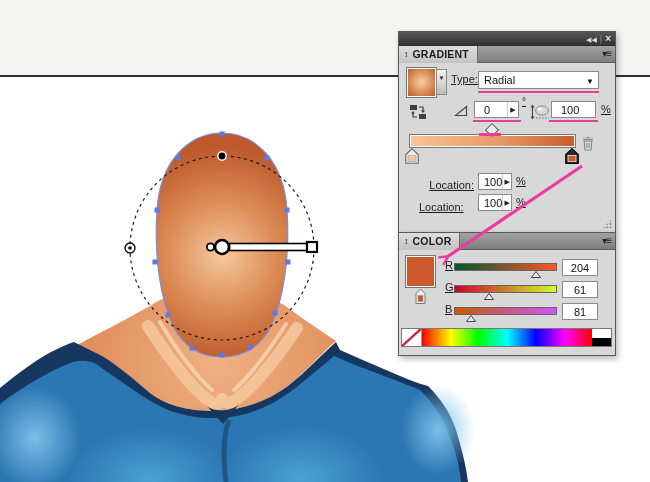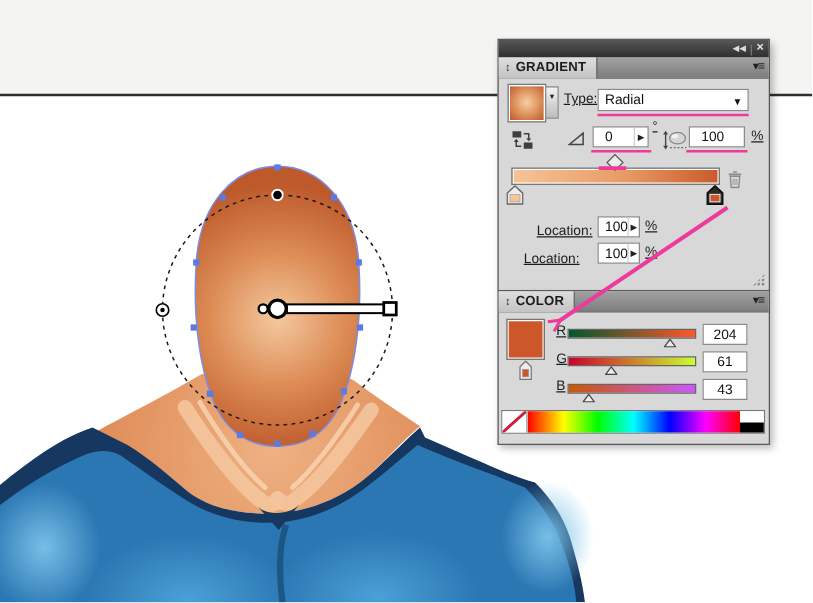--- a/index.html
+++ b/index.html
@@ -333,21 +333,21 @@
       </div>
 
       <span class="lbl ch-lbl" style="left:46px;top:54px;">B</span>
       <div class="abs bar bar-b" style="top:57px;"></div>
       <div class="thumb-row" style="top:65px;">
         <svg class="thumb" width="10" height="7" style="left: 16.9%;">
           <path d="M5,0.5 L9.5,6.5 L0.5,6.5 Z" fill="#ececec" stroke="#444" stroke-width="1"></path>
         </svg>
       </div>
       <div class="fld cval" style="top:53px;">
-        <span class="val">43</span>
+        <span class="val">81</span>
       </div>
 
       <div class="abs" id="spectrum">
         <div id="spec-none">
           <svg width="19" height="17" style="display:block;">
             <line x1="0" y1="17" x2="19" y2="0" stroke="#cc1f3c" stroke-width="2.4"></line>
           </svg>
         </div>
         <div id="spec-ramp"></div>
         <div id="spec-end">

